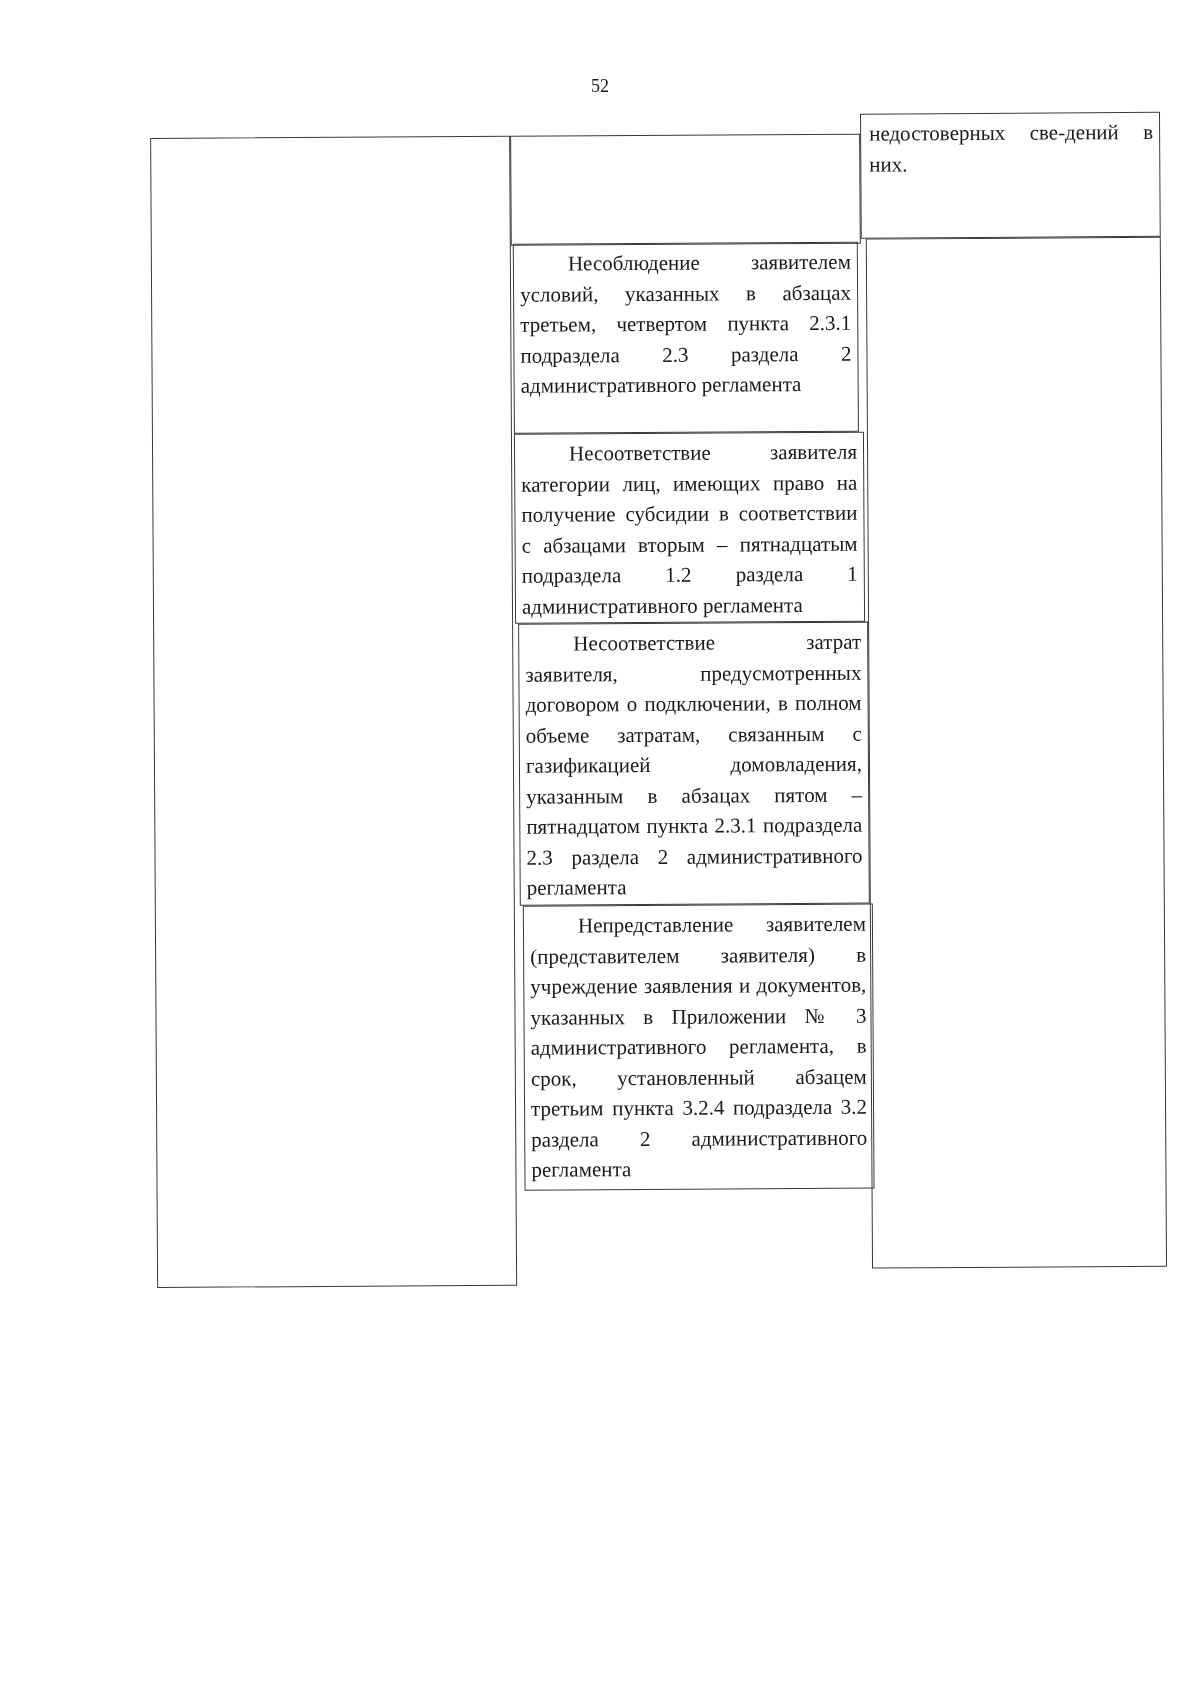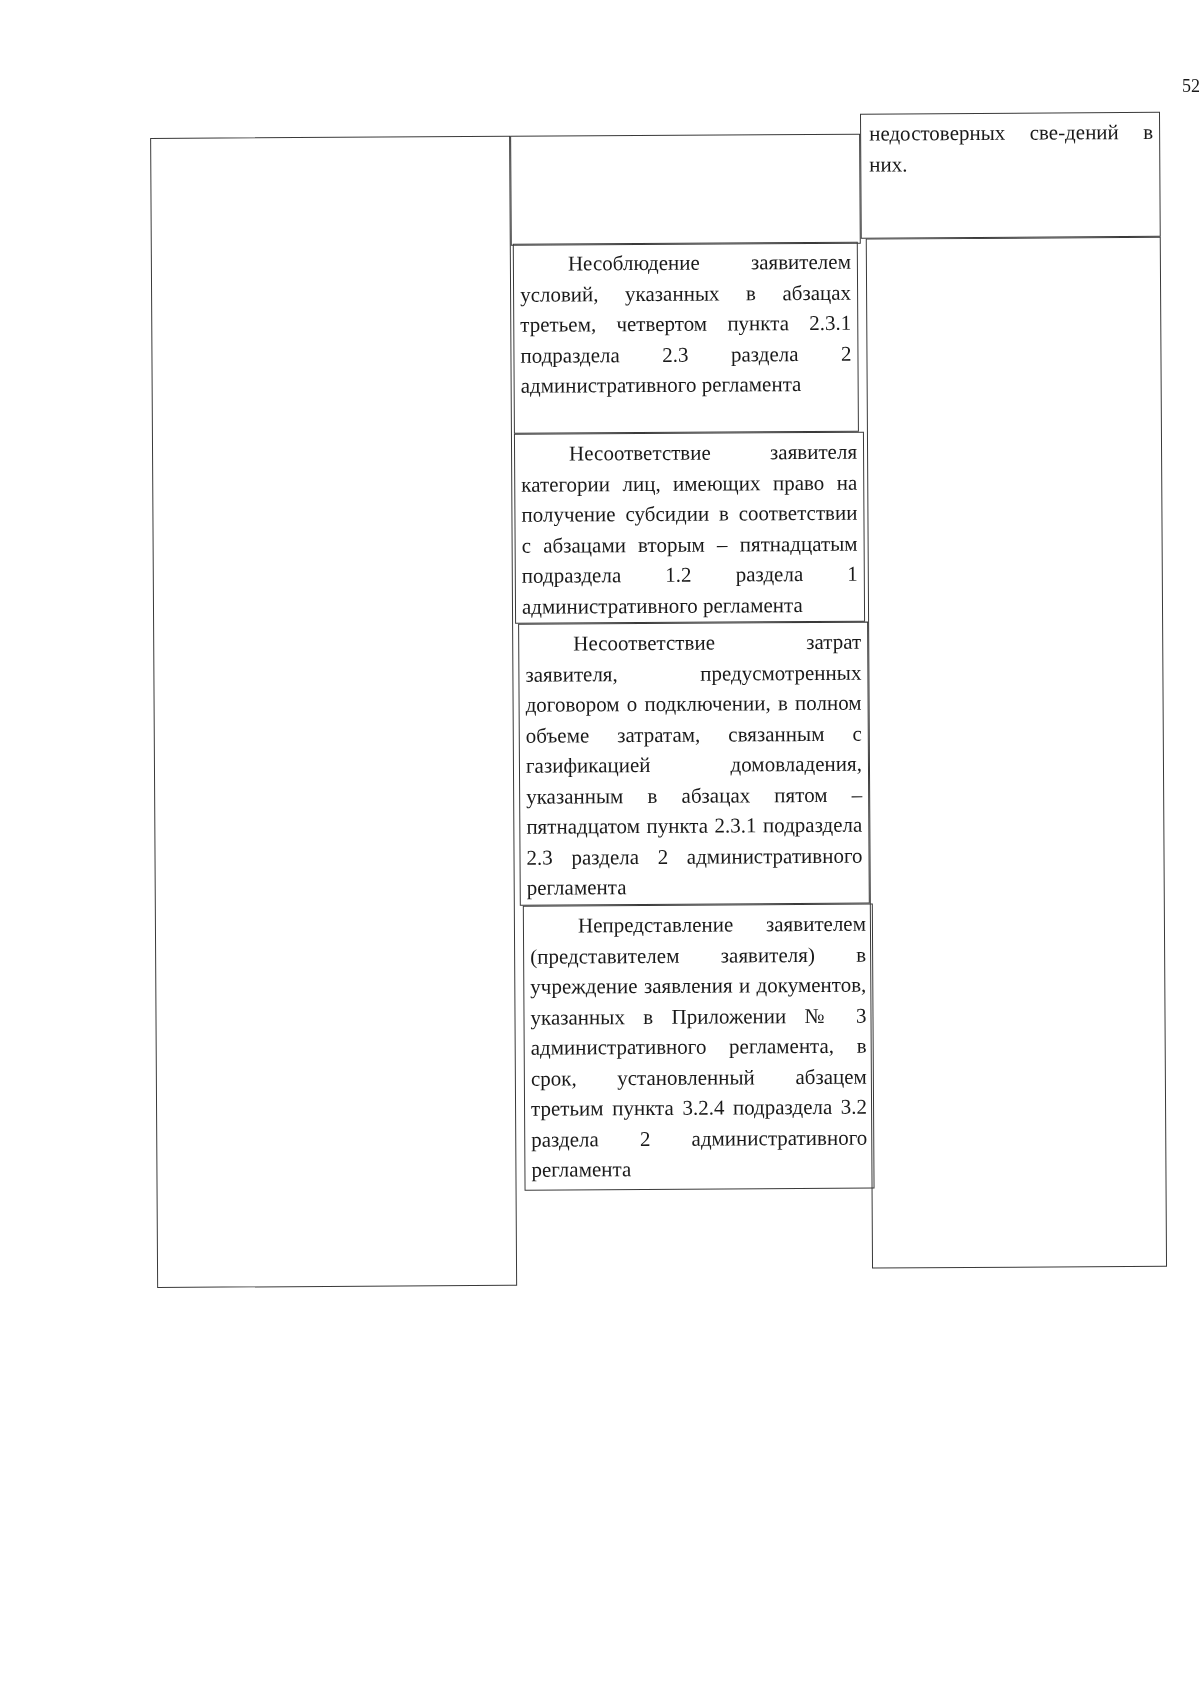--- a/index.html
+++ b/index.html
@@ -1,17 +1,17 @@
 <!DOCTYPE html>
 <html><head>
 <meta charset="utf-8">
 <style>
   html, body { margin: 0; padding: 0; background: #ffffff; }
   body { width: 1200px; height: 1697px; position: relative; overflow: hidden; font-family: "Liberation Serif", serif; color: #1a1a1a; }
-  .page-number { position: absolute; top: 76px; left: 0; width: 1200px; text-align: right; font-size: 18px; }
+  .page-number { position: absolute; top: 76px; left: 0; width: 1200px; text-align: center; font-size: 18px; }
   .table { position: absolute; left: 150px; top: 118px; width: 1010px; height: 1170px; transform: rotate(-0.35deg); transform-origin: top left; }
   .col { position: absolute; border: 1.5px solid #3a3a3a; box-sizing: border-box; }
   .col-left { left: 0; top: 20px; width: 360px; height: 1150px; }
   .cell { position: absolute; border: 1.5px solid #3a3a3a; box-sizing: border-box; padding: 4px 6px; font-size: 21px; line-height: 30.5px; text-align: justify; hyphens: manual; }
   .cell p { margin: 0; text-indent: 48px; }
   .cell-right-top { left: 710px; top: 0; width: 300px; height: 125px; padding-left: 8px; }
   .cell-right-top p { text-indent: 0; }
   .cell-mid-empty { left: 360px; top: 20px; width: 350px; height: 110px; }
   .cell-right-rest { left: 715px; top: 125px; width: 295px; height: 1030px; }
 </style>

